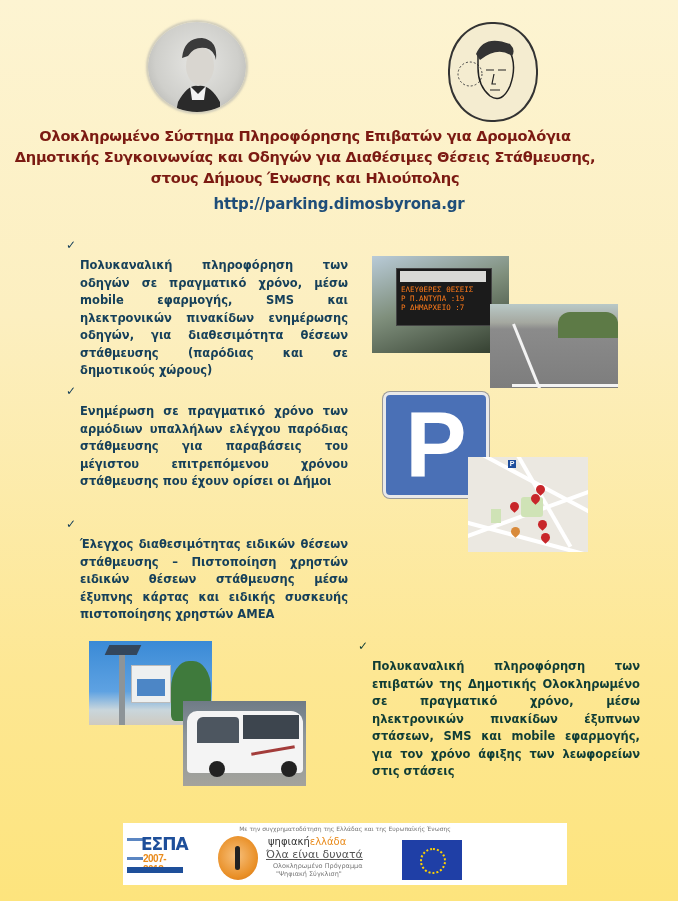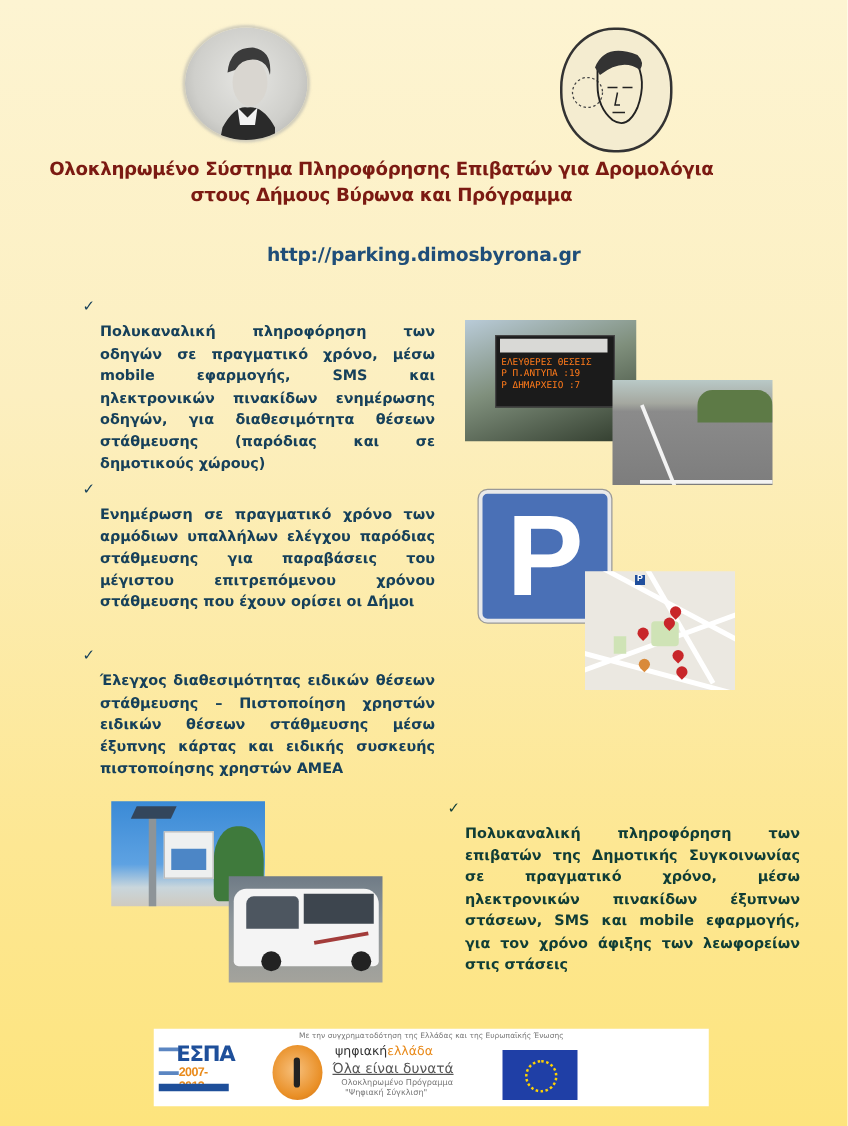--- a/index.html
+++ b/index.html
@@ -139,39 +139,40 @@
   <svg width="86" height="96" viewBox="0 0 86 96">
     <circle cx="20" cy="50" r="12" fill="none" stroke="#444" stroke-dasharray="2 2"></circle>
     <path d="M28 30 Q40 14 58 24 Q68 40 60 62 Q52 80 40 72 Q28 62 28 44 Z" fill="none" stroke="#222" stroke-width="1.5"></path>
     <path d="M26 30 Q34 10 60 20 Q66 26 62 32 Q48 22 30 36 Z" fill="#333"></path>
     <path d="M36 46 L44 46 M48 46 L56 46 M44 50 L42 60 L46 60 M40 66 L50 66" stroke="#222" stroke-width="1.2" fill="none"></path>
   </svg>
 </div>
 
 <div class="abs title">
   <div>Ολοκληρωμένο Σύστημα Πληροφόρησης Επιβατών για Δρομολόγια</div>
-  <div>στους Δήμους Βύρωνα και Πρόγραμμα</div>
+  <div>Δημοτικής Συγκοινωνίας και Οδηγών για Διαθέσιμες Θέσεις Στάθμευσης,</div>
+  <div>στους Δήμους Ένωσης και Ηλιούπολης</div>
 </div>
 <div class="abs url">http://parking.dimosbyrona.gr</div>
 
 <div class="abs bullet b1">
   <span class="check">✓</span>
   <span class="txt">Πολυκαναλική πληροφόρηση των οδηγών σε πραγματικό χρόνο, μέσω mobile εφαρμογής, SMS και ηλεκτρονικών πινακίδων ενημέρωσης οδηγών, για διαθεσιμότητα θέσεων στάθμευσης (παρόδιας και σε δημοτικούς χώρους)</span>
 </div>
 <div class="abs bullet b2">
   <span class="check">✓</span>
   <span class="txt">Ενημέρωση σε πραγματικό χρόνο των αρμόδιων υπαλλήλων ελέγχου παρόδιας στάθμευσης για παραβάσεις του μέγιστου επιτρεπόμενου χρόνου στάθμευσης που έχουν ορίσει οι Δήμοι</span>
 </div>
 <div class="abs bullet b3">
   <span class="check">✓</span>
   <span class="txt">Έλεγχος διαθεσιμότητας ειδικών θέσεων στάθμευσης – Πιστοποίηση χρηστών ειδικών θέσεων στάθμευσης μέσω έξυπνης κάρτας και ειδικής συσκευής πιστοποίησης χρηστών ΑΜΕΑ</span>
 </div>
 <div class="abs bullet b4">
   <span class="check">✓</span>
-  <span class="txt">Πολυκαναλική πληροφόρηση των επιβατών της Δημοτικής Συγκοινωνίας σε πραγματικό χρόνο, μέσω ηλεκτρονικών πινακίδων έξυπνων στάσεων, SMS και mobile εφαρμογής, για τον χρόνο άφιξης των λεωφορείων στις στάσεις</span>
+  <span class="txt">Πολυκαναλική πληροφόρηση των επιβατών της Δημοτικής Ολοκληρωμένο σε πραγματικό χρόνο, μέσω ηλεκτρονικών πινακίδων έξυπνων στάσεων, SMS και mobile εφαρμογής, για τον χρόνο άφιξης των λεωφορείων στις στάσεις</span>
 </div>
 
 <div class="abs sign-photo">
   <div class="sign-board">
     <div class="sign-header"></div>
     <div class="sign-line" style="top:17px">ΕΛΕΥΘΕΡΕΣ ΘΕΣΕΙΣ</div>
     <div class="sign-line" style="top:26px">Ρ Π.ΑΝΤΥΠΑ  :19</div>
     <div class="sign-line" style="top:35px">Ρ ΔΗΜΑΡΧΕΙΟ :7</div>
   </div>
 </div>

